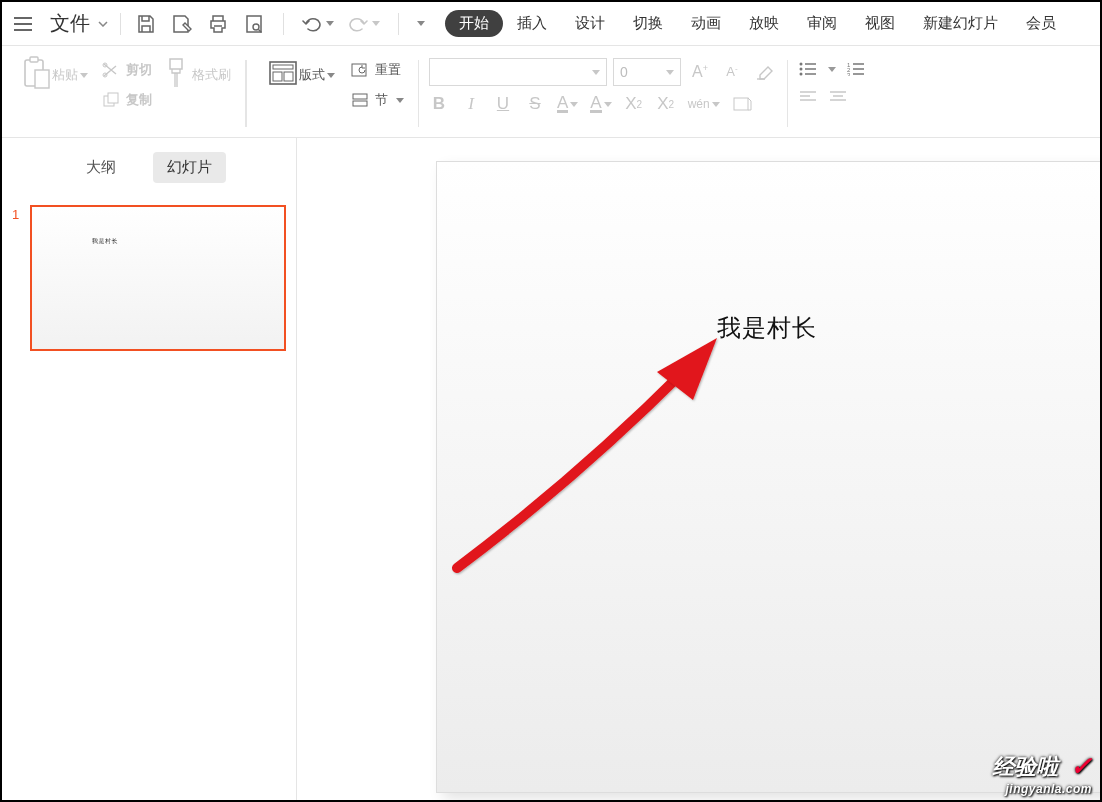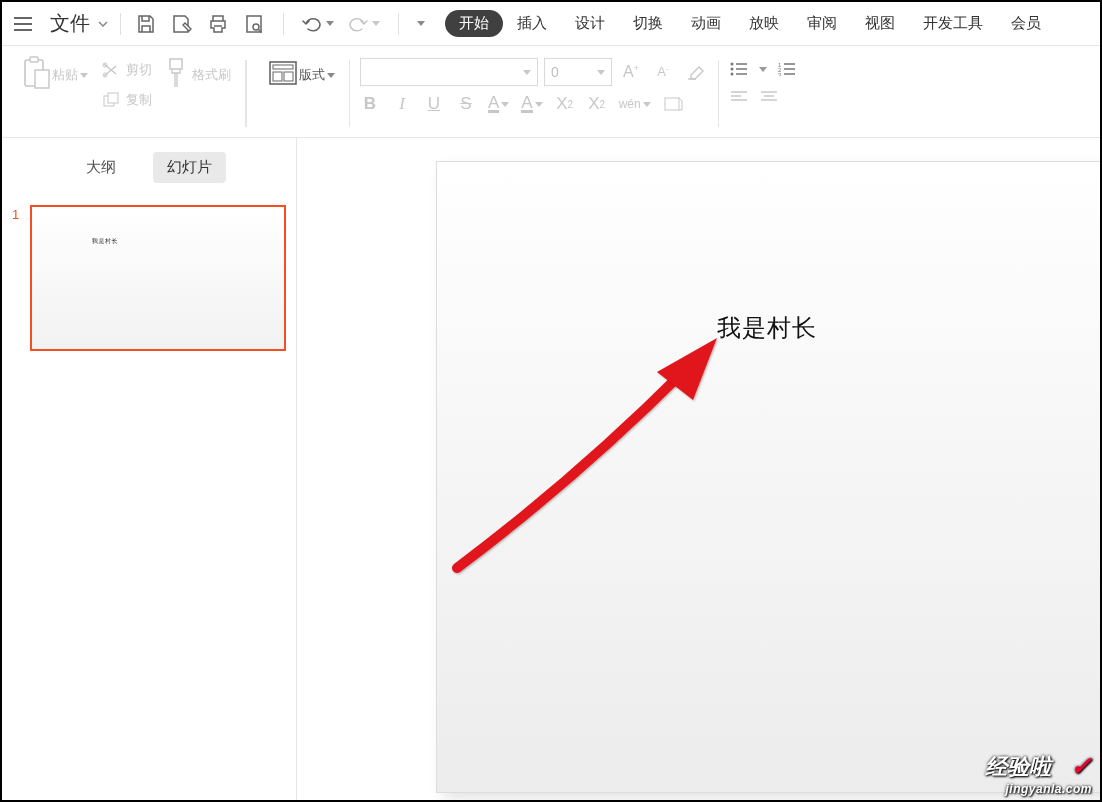--- a/index.html
+++ b/index.html
@@ -24,21 +24,21 @@
   .ribbon-group { display: flex; align-items: flex-start; padding: 2px 10px; position: relative; }
   .ribbon-sep { width: 1px; background: #e5e5e5; margin: 8px 0; }
   .big-btn { display: flex; align-items: center; justify-content: space-between; width: auto; min-width: 44px; padding: 2px 4px; cursor: pointer; }
   .big-btn .icon { width: 32px; height: 34px; display:flex; align-items:center; justify-content:center; }
   .big-btn .lbl { font-size: 13px; color: #555; margin-top: 4px; display:flex; align-items:center; gap:2px;}
   .disabled { color: #c7c7c7 !important; }
   .disabled svg { stroke: #c7c7c7 !important; fill: none; }
   .disabled .lbl { color: #c7c7c7; }
   .small-stack { display:flex; flex-direction:column; gap:6px; padding-top:4px; }
   .small-btn { display:flex; align-items:center; gap:6px; font-size:13px; color:#555; padding:2px 4px; cursor:pointer; height:24px;}
-  .small-btn.disabled { color:#c7c7c7; }
+  .small-btn.disabled { color:#c7c7c7;font-weight:bold; }
   .mini-icon { width:18px; height:18px; display:flex; align-items:center; justify-content:center; }
 
   .font-group { display:flex; flex-direction:column; gap:8px; padding-top:4px;}
   .font-row1 { display:flex; gap:6px; align-items:center;}
   .font-name { width:178px; height:28px; border:1px solid #d9d9d9; background:#fff; display:flex; align-items:center; justify-content:flex-end; padding:0 6px;}
   .font-size { width:68px; height:28px; border:1px solid #d9d9d9; display:flex; align-items:center; padding:0 6px; color:#bdbdbd; font-size:14px; justify-content:space-between;}
   .sq-btn { width:26px; height:26px; display:flex; align-items:center; justify-content:center; color:#c7c7c7; }
   .font-row2 { display:flex; gap:12px; align-items:center; color:#c7c7c7; font-size:17px; }
   .font-row2 > div, .font-row2 > span { display:flex; align-items:center; justify-content:center; min-width:20px; }
 
@@ -59,21 +59,21 @@
   .thumb { width:258px; height:146px; border:2px solid #f25022; background:linear-gradient(#fff 0%, #f2f2f2 100%); position:relative;}
   .thumb-text { position:absolute; left:60px; top:30px; font-size:6px; color:#333; letter-spacing:0.5px;}
 
   .canvas-wrap { flex:1; background:#fff; position:relative; overflow:hidden;}
   .slide { position:absolute; left:140px; top:24px; width: 820px; height: 630px; background:linear-gradient(#ffffff 0%, #ececec 100%); box-shadow: 0 0 0 1px #ddd, 6px 6px 14px rgba(0,0,0,0.12);}
   .slide-text { position:absolute; left:280px; top:150px; font-size:24px; color:#111; font-weight:400; letter-spacing:1px;}
 
   .arrow { position:absolute; pointer-events:none; }
 
   .watermark { position:absolute; right:8px; bottom:4px; text-align:right; color:#fff; text-shadow: 0 0 3px #000, 1px 1px 2px #000; font-weight:bold;}
-  .wm-line1 { font-size:22px; font-style:italic; display:flex; align-items:center; justify-content:flex-end; gap:19px;}
+  .wm-line1 { font-size:22px; font-style:italic; display:flex; align-items:center; justify-content:flex-end; gap:12px;}
   .wm-check { color:#e03; font-size:26px; font-weight:900;}
   .wm-line2 { font-size:12px; font-style:italic; letter-spacing:0.5px;}
 
   svg { display:block; }
   .chev-tri { width:0; height:0; border-left:4px solid transparent; border-right:4px solid transparent; border-top:5px solid #888; display:inline-block;}
   .chev-tri.light { border-top-color:#c7c7c7;}
 </style>
 </head>
 <body>
 
@@ -133,21 +133,21 @@
 
   <div class="tabs">
     <div class="tab active">开始</div>
     <div class="tab">插入</div>
     <div class="tab">设计</div>
     <div class="tab">切换</div>
     <div class="tab">动画</div>
     <div class="tab">放映</div>
     <div class="tab">审阅</div>
     <div class="tab">视图</div>
-    <div class="tab">开发工具</div>
+    <div class="tab">新建幻灯片</div>
     <div class="tab">会员</div>
   </div>
 </div>
 
 <div class="ribbon">
 
   <div class="ribbon-group">
     <div class="big-btn disabled">
       <div class="icon">
         <svg width="30" height="34" viewBox="0 0 30 34">
@@ -206,20 +206,42 @@
             <rect x="6" y="7" width="20" height="4" stroke="#666" fill="none"></rect>
             <rect x="6" y="14" width="9" height="9" stroke="#666" fill="none"></rect>
             <rect x="17" y="14" width="9" height="9" stroke="#666" fill="none"></rect>
           </svg>
       </div>
       <div class="lbl">
           <span>版式</span>
           <span class="chev-tri"></span>
         </div>
     </div>
+    <div class="small-stack" style="margin-left:8px">
+      <div class="small-btn">
+        <span class="mini-icon">
+            <svg width="18" height="16" viewBox="0 0 18 16">
+              <rect x="1" y="2" width="14" height="12" stroke="#666" fill="none"></rect>
+              <path d="M11 5a3 3 0 1 0 3 3" stroke="#666" fill="none"></path>
+              <path d="M11 3v3h3" stroke="#666" fill="none"></path>
+            </svg>
+          </span>
+        <span>重置</span>
+      </div>
+      <div class="small-btn">
+        <span class="mini-icon">
+            <svg width="18" height="16" viewBox="0 0 18 16">
+              <rect x="2" y="2" width="14" height="5" stroke="#666" fill="none"></rect>
+              <rect x="2" y="9" width="14" height="5" stroke="#666" fill="none"></rect>
+            </svg>
+          </span>
+        <span>节</span>
+        <span class="chev-tri" style="margin-left:2px"></span>
+      </div>
+    </div>
   </div>
   <div class="ribbon-sep"></div>
 
   <div class="ribbon-group">
     <div class="font-group">
       <div class="font-row1">
         <div class="font-name">
           <span class="chev-tri light"></span>
         </div>
         <div class="font-size">

